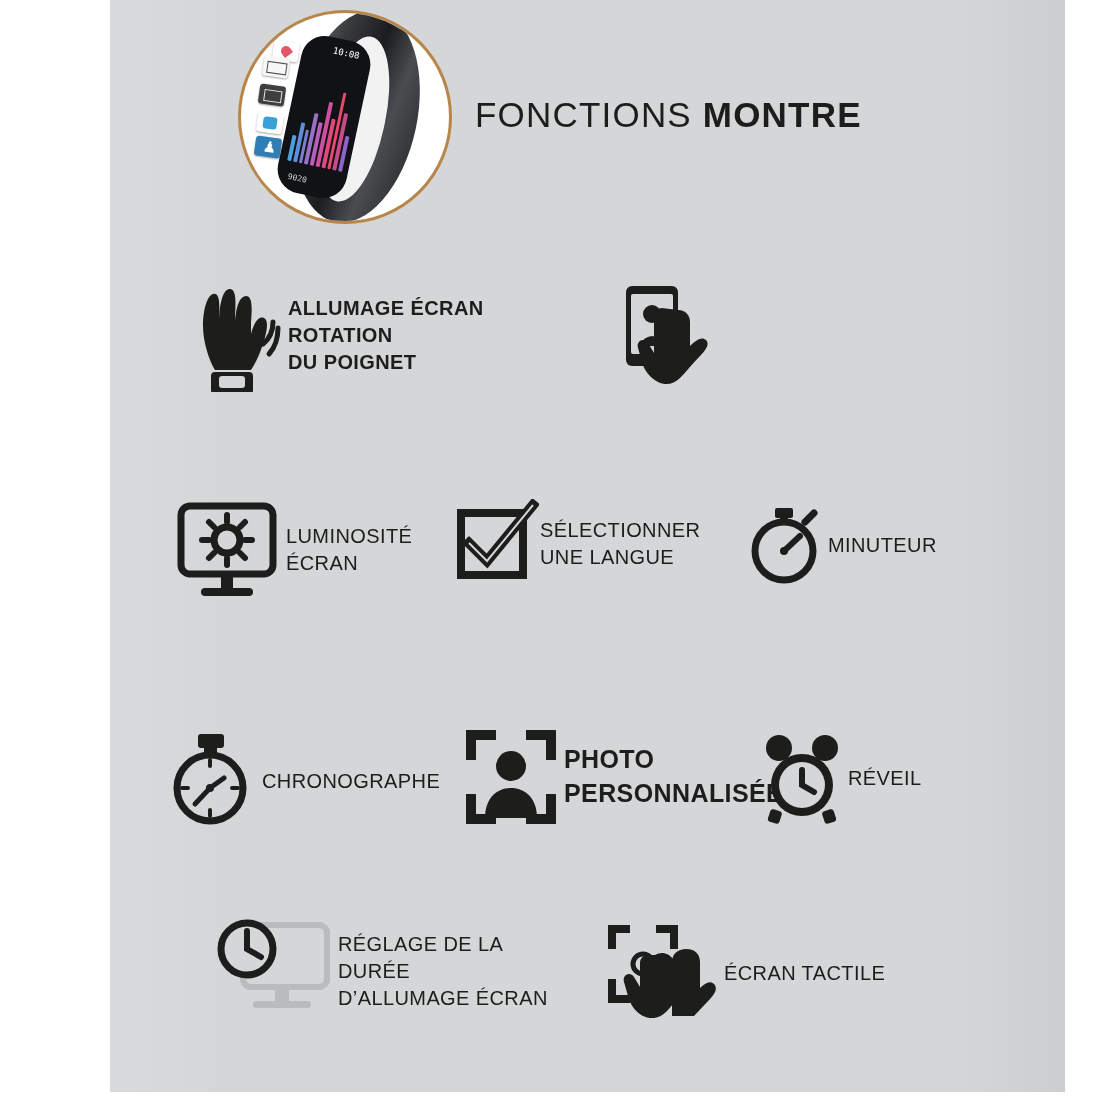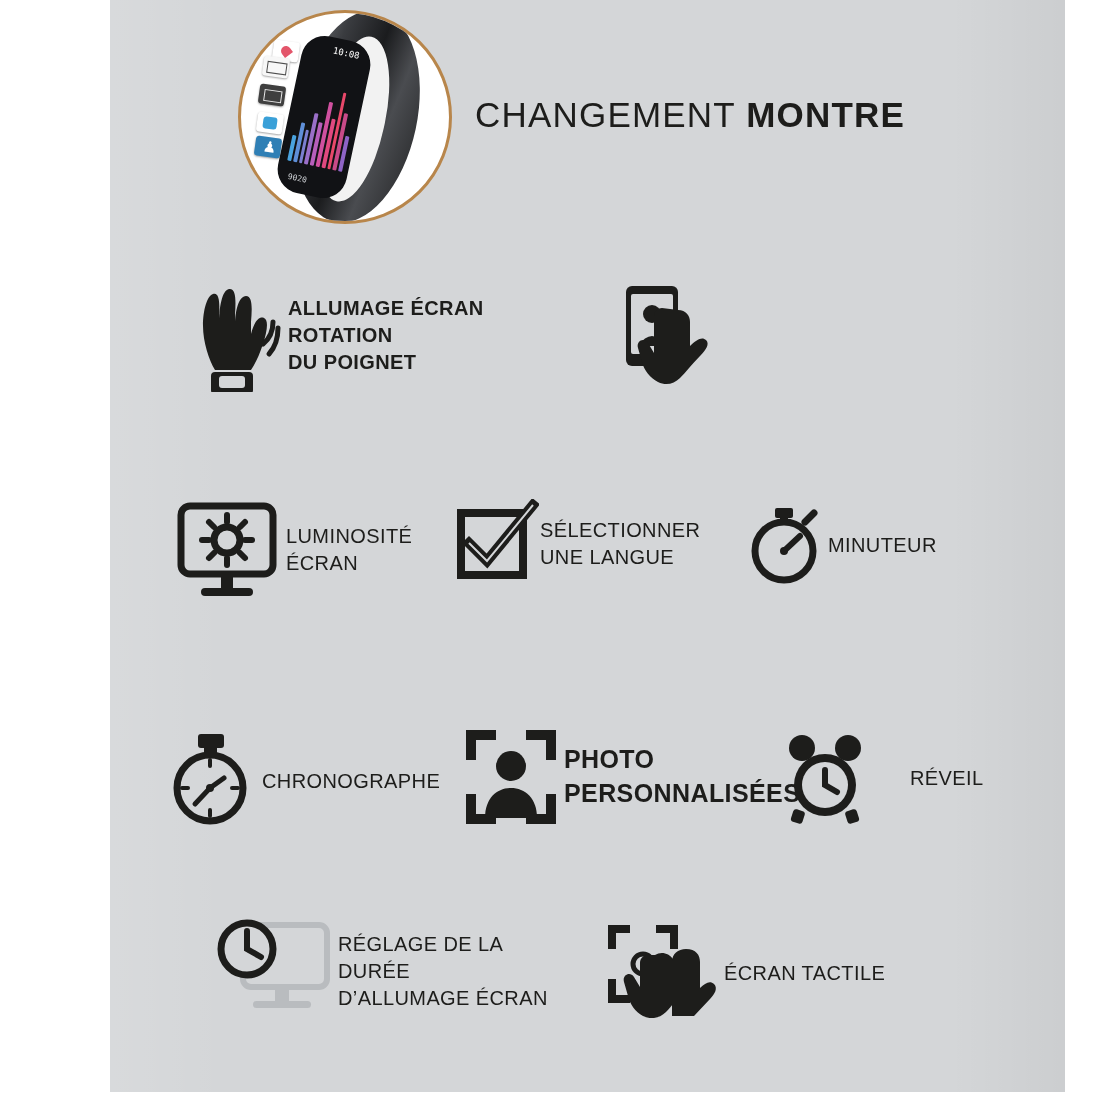--- a/index.html
+++ b/index.html
@@ -195,21 +195,21 @@
       <div class="wp-steps">9020</div>
     </div>
     <div class="wp-icon" id="wp-ic3"></div>
     <div class="wp-icon" id="wp-ic1"></div>
     <div class="wp-icon" id="wp-ic2"></div>
     <div class="wp-icon" id="wp-ic4"></div>
     <div class="wp-icon" id="wp-ic5"></div>
   </div>
 
   <div id="header-title">
-    <span class="thin">CHANGEMENT </span><span class="bold">MONTRE</span>
+    <span class="thin">FONCTIONS </span><span class="bold">MONTRE</span>
   </div>
 
   <div class="item" style="left:178px; top:278px; width:400px;font-weight:bold;">
     <div class="icon-box" style="width:110px;height:115px;">
       <svg width="104" height="112" viewBox="0 0 104 112">
         <path d="M22 46 C22 30 26 16 32 14 C38 12 39 22 38 34 L38 44
                  C38 28 41 10 48 9 C55 8 55 20 54 34 L54 46
                  C54 30 58 16 65 16 C72 16 71 30 70 42 L70 54
                  C73 42 78 36 83 38 C88 40 86 52 82 64
                  C78 76 74 84 70 90 L34 90 C28 80 22 62 22 46 Z" fill="#1d1d1b"></path>
@@ -316,21 +316,21 @@
           <path d="M96 100 h-30 v-10 h20 v-20 h10 Z"></path>
           <circle cx="51" cy="42" r="15"></circle>
           <path d="M25 94 c0 -20 12 -30 26 -30 c14 0 26 10 26 30 Z"></path>
         </g>
       </svg>
     </div>
     <div class="label small">PHOTO
 PERSONNALISÉES</div>
   </div>
 
-  <div class="item" style="left:779px; top:730px; width:200px;gap:39px;">
+  <div class="item" style="left:756px; top:730px; width:200px;">
     <div class="icon-box" style="width:92px;height:96px;">
       <svg width="90" height="96" viewBox="0 0 90 96">
         <circle cx="22" cy="18" r="13" fill="#1d1d1b"></circle>
         <circle cx="68" cy="18" r="13" fill="#1d1d1b"></circle>
         <circle cx="45" cy="55" r="31" fill="#1d1d1b"></circle>
         <circle cx="45" cy="55" r="23" fill="#d4d6d8"></circle>
         <path d="M45 40 L45 55 L57 62" stroke="#1d1d1b" stroke-width="6" fill="none" stroke-linecap="round"></path>
         <rect x="12" y="80" width="12" height="13" rx="3" transform="rotate(18 18 86)" fill="#1d1d1b"></rect>
         <rect x="66" y="80" width="12" height="13" rx="3" transform="rotate(-18 72 86)" fill="#1d1d1b"></rect>
       </svg>

